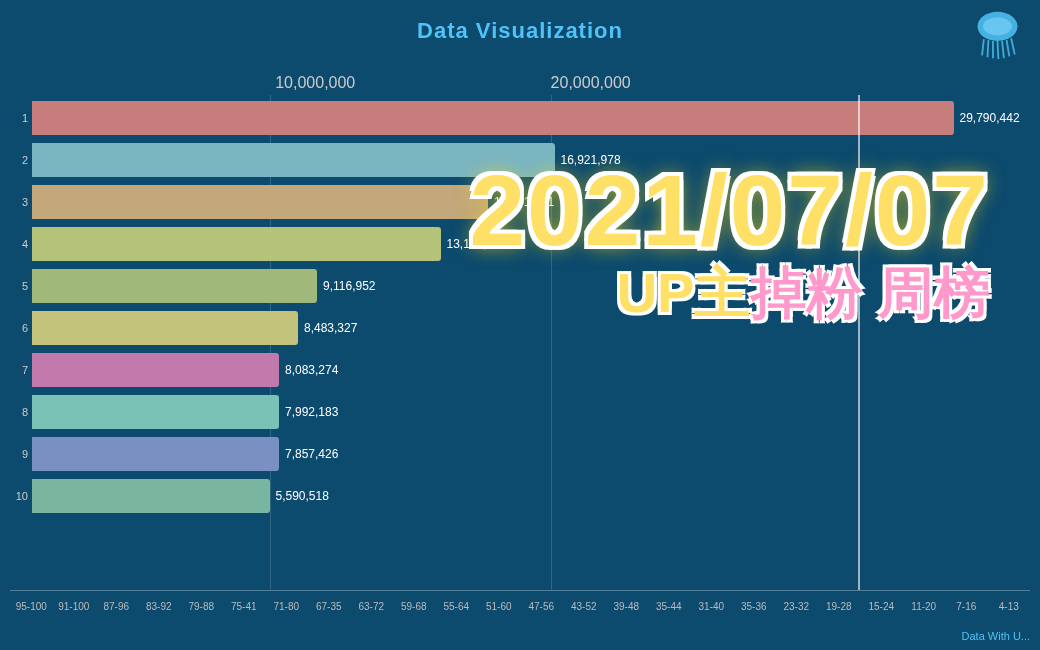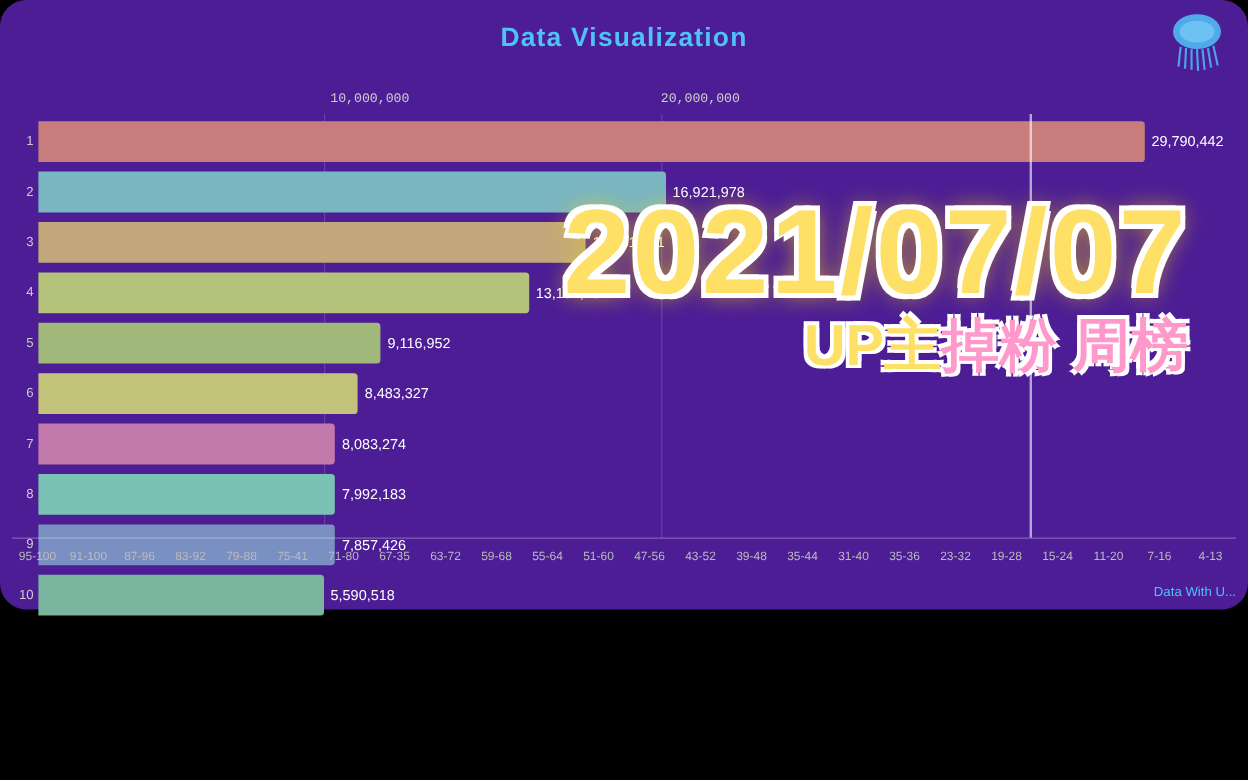--- a/index.html
+++ b/index.html
@@ -7,24 +7,23 @@
       width: 1040px;
       height: 650px;
       background: #000;
       overflow: hidden;
       font-family: Arial, sans-serif;
       position: relative;
     }
 
     #chart-container {
       width: 1040px;
-      height: 508px;
-      background: #4c1d95;
+      height: 650px;
+      background: #0c4a6e;
       position: relative;
-      border-radius: 22px;
     }
 
     
     #title-area {
       text-align: center;
       padding-top: 18px;
     }
 
     #main-title {
       color: #4fc3f7;
@@ -45,23 +44,22 @@
       top: 70px;
       left: 10px;
       right: 10px;
       height: 25px;
       display: flex;
       align-items: center;
     }
 
     .axis-label {
       color: #ccc;
-      font-size: 11px;
-      position: absolute;
-      font-family: Liberation Mono, monospace;
+      font-size: 16px;
+      position: absolute;
     }
 
     
     .v-gridline {
       position: absolute;
       top: 95px;
       bottom: 60px;
       width: 1px;
       background: rgba(255,255,255,0.15);
     }
@@ -122,21 +120,21 @@
         -4px -4px 0 #fff,
         4px -4px 0 #fff,
         -4px 4px 0 #fff,
         4px 4px 0 #fff,
         0 0 20px rgba(255,220,0,0.8);
       letter-spacing: 2px;
       line-height: 1;
     }
 
     #subtitle-text {
-      font-size: 48px;
+      font-size: 56px;
       font-weight: 900;
       margin-top: 5px;
       line-height: 1;
     }
 
     #subtitle-up {
       color: #ffe066;
       text-shadow:
         -3px -3px 0 #fff,
         3px -3px 0 #fff,

